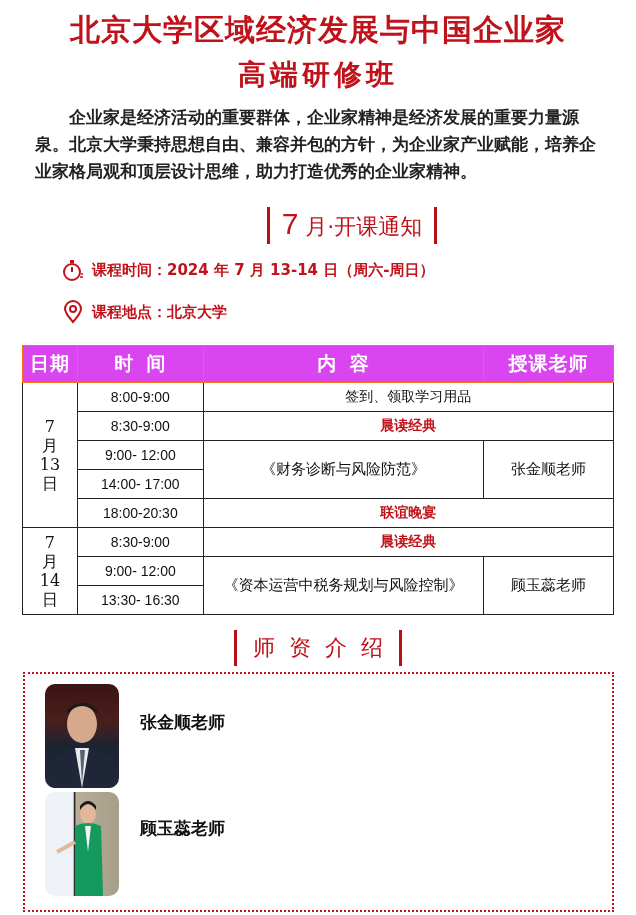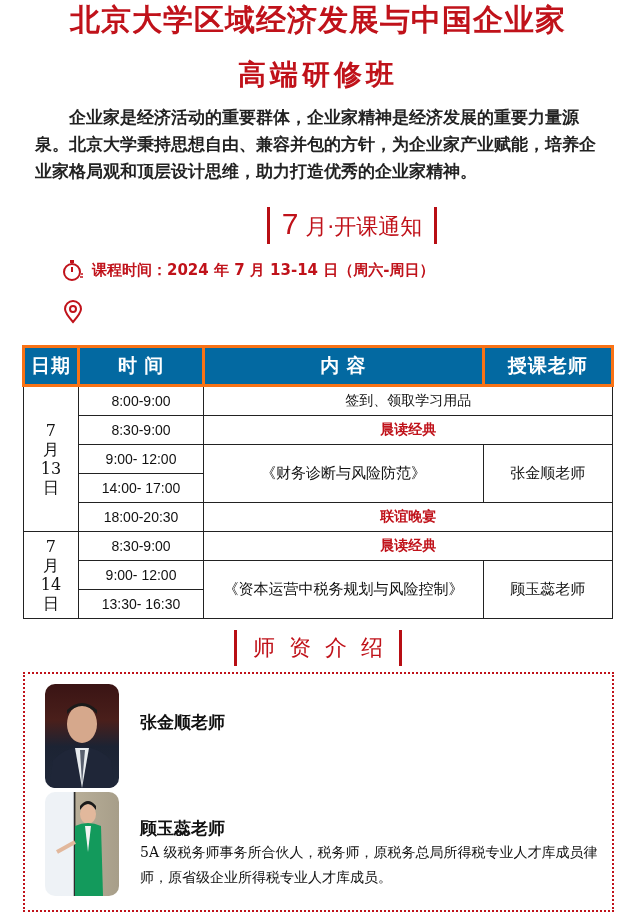--- a/index.html
+++ b/index.html
@@ -1,33 +1,33 @@
 <!DOCTYPE html>
 <html><head>
 <meta charset="utf-8">
 <style>
   html,body{margin:0;padding:0;background:#fff;}
   body{width:636px;height:915px;position:relative;overflow:hidden;font-family:"DejaVu Serif","Liberation Serif",serif;color:#111;}
   .title{position:absolute;left:0;width:636px;text-align:center;color:#c0121a;font-family:"DejaVu Sans","Liberation Sans",sans-serif;font-weight:bold;letter-spacing:1px;}
-  .t1{top:0;font-size:30px;line-height:40px;}
+  .t1{top:10px;font-size:30px;line-height:40px;}
   .t2{top:56px;font-size:28px;line-height:38px;letter-spacing:4px;}
   .intro{position:absolute;left:35px;top:104px;width:570px;font-size:17px;line-height:27px;text-indent:2em;font-weight:bold;color:#222;}
   .section-head{position:absolute;left:0;width:636px;text-align:center;}
   .section-head .box{display:inline-block;border-left:3px solid #b80e14;border-right:3px solid #b80e14;padding:0 12px;color:#c0121a;font-family:"DejaVu Sans","Liberation Sans",sans-serif;}
   .sh1{top:207px;margin-left:34px;}
   .sh1 .box{font-size:22px;line-height:34px;}
   .sh1 .num{font-size:30px;font-weight:normal;font-family:"Liberation Sans",sans-serif;}
   .sh2{top:630px;}
   .sh2 .box{font-size:22px;line-height:36px;letter-spacing:14px;padding-left:16px;padding-right:2px;}
   .info{position:absolute;left:62px;font-size:15px;line-height:24px;color:#c0121a;font-weight:bold;font-family:"DejaVu Sans","Liberation Sans",sans-serif;display:flex;align-items:center;}
   .info svg{margin-right:8px;}
   .info1{top:258px;}
   .info2{top:300px;}
   table.sched{position:absolute;left:22px;top:345px;width:592px;border-collapse:collapse;font-size:14px;}
-  table.sched th{background:#0369a1;color:#fff;height:34px;font-size:19px;font-family:Liberation Sans, sans-serif;font-weight:bold;border:3px solid #f97316;letter-spacing:1px;}
+  table.sched th{background:#d946ef;color:#fff;height:34px;font-size:19px;font-family:Liberation Mono, monospace;font-weight:bold;border:1px solid #f97316;letter-spacing:1px;}
   table.sched td{border:1px solid #222;text-align:center;height:28px;padding:0;}
   .time{font-family:"Liberation Sans","DejaVu Sans",sans-serif;font-size:14px;}
   .date{font-size:16px;line-height:19px;}
   .red{color:#c0121a;font-weight:bold;font-family:"DejaVu Sans","Liberation Sans",sans-serif;}
   .teachers{position:absolute;left:23px;top:672px;width:587px;height:236px;border:2px dotted #c0121a;}
   .teacher{position:absolute;left:20px;width:560px;height:105px;}
   .photo{position:absolute;left:0;top:0;width:74px;height:104px;border-radius:10px;overflow:hidden;}
   .p1{background:linear-gradient(180deg,#3a1414 0%,#4a1f1b 35%,#1c2333 60%,#20283a 100%);}
   .p2{background:linear-gradient(90deg,#eef2f6 0%,#eef2f6 38%,#1d1d1d 40%,#b8ae98 42%,#a79e89 100%);}
   .tname{position:absolute;left:95px;font-size:17px;font-weight:bold;line-height:24px;}
@@ -53,20 +53,21 @@
       <line x1="19" y1="16" x2="21" y2="16" stroke="#c0121a" stroke-width="1.5"></line>
       <line x1="18" y1="19" x2="21" y2="19" stroke="#c0121a" stroke-width="1.5"></line>
     </svg>
   <span>课程时间：2024 年 7 月 13-14 日（周六-周日）</span>
 </div>
 <div class="info info2">
   <svg width="22" height="24" viewBox="0 0 22 24">
       <path d="M11 22 C4 14 3 11 3 9 A8 8 0 0 1 19 9 C19 11 18 14 11 22 Z" fill="none" stroke="#c0121a" stroke-width="2"></path>
       <circle cx="11" cy="9" r="3" fill="none" stroke="#c0121a" stroke-width="2"></circle>
     </svg>
+  <span>课程地点：北京大学</span>
 </div>
 
 <table class="sched">
   <colgroup>
       <col style="width:55px">
       <col style="width:126px">
       <col style="width:281px">
       <col style="width:130px">
     </colgroup>
   <thead>
@@ -146,15 +147,14 @@
     <div class="photo p2">
       <svg width="74" height="104" viewBox="0 0 74 104">
           <ellipse cx="43" cy="22" rx="8" ry="10" fill="#e2b89c"></ellipse>
           <path d="M35 18 Q43 6 51 18 L51 14 Q43 4 35 14 Z" fill="#1a1a1a"></path>
           <path d="M30 34 Q43 28 56 34 L58 104 L30 104 Z" fill="#139a5c"></path>
           <path d="M40 34 L43 60 L46 34 Z" fill="#f4f4f4"></path>
           <line x1="12" y1="60" x2="30" y2="50" stroke="#e2b89c" stroke-width="4"></line>
         </svg>
     </div>
     <div class="tname" style="top:24px">顾玉蕊老师</div>
-    <div class="tdesc" style="top:48px">5A 级税务师事务所合伙人，税务师，原税务总局所得税专业人才库成员律师，原省级企业所得税专业人才库成员。</div>
   </div>
 </div>
 
 </body></html>

